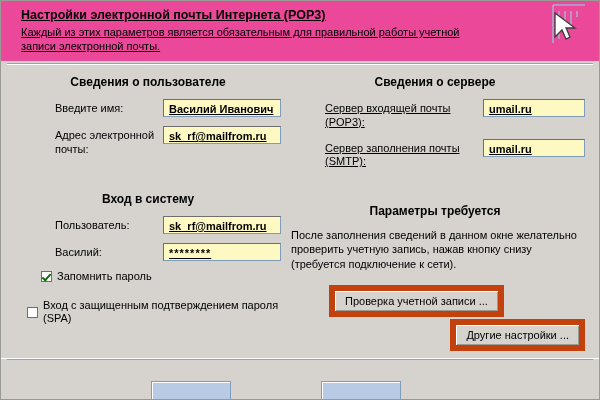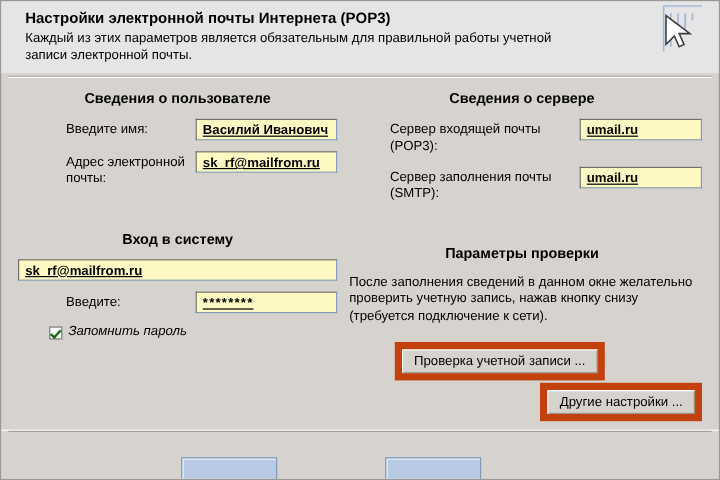--- a/index.html
+++ b/index.html
@@ -20,22 +20,23 @@
     width: 600px;
     height: 400px;
     background: #d6d3ce;
     box-sizing: border-box;
     border: 1px solid #9a9a94;
     overflow: hidden;
   }
   .header {
     position: relative;
     padding: 7px 60px 8px 20px;
-    background: #e5e5e5;
+    background: #ec4899;
     min-height: 44px;
+    text-decoration: underline;
   }
   .header-title {
     font-size: 12.5px;
     font-weight: bold;
     color: #000;
     margin-bottom: 3px;
   }
   .header-desc {
     font-size: 11px;
     line-height: 1.28;
@@ -88,20 +89,21 @@
     width: 108px;
     flex: 0 0 108px;
     font-size: 11px;
     line-height: 1.25;
     padding-top: 3px;
     padding-left: 40px;
   }
   .field-label.wide {
     width: 158px;
     flex: 0 0 158px;
+    text-decoration: underline;
   }
   .textbox {
     flex: 1 1 auto;
     background: #fef9c3;
     border: 1px solid #7f9db9;
     border-top-color: #6f6f6f;
     border-left-color: #6f6f6f;
     height: 18px;
     line-height: 18px;
     padding: 0 5px;
@@ -113,24 +115,23 @@
     box-sizing: border-box;
     text-decoration: underline;
   }
   .textbox.pwd {
     letter-spacing: 1px;
   }
   .spacer-lg { height: 26px; }
   .spacer-md { height: 14px; }
   .check-row {
     display: flex;
-    align-items: flex-end;
+    align-items: center;
     margin-left: 26px;
     margin-top: 2px;
-    font-style: italic;
   }
   .check-row.indent2 {
     margin-left: 12px;
   }
   .checkbox {
     width: 11px;
     height: 11px;
     flex: 0 0 11px;
     background: #ffffff;
     border: 1px solid #6f6f6f;
@@ -248,53 +249,58 @@
       <div class="field-row">
         <div class="field-label">Адрес электронной почты:</div>
         <div class="textbox">sk_rf@mailfrom.ru</div>
       </div>
 
       <div class="spacer-lg"></div>
 
       <div class="group-title">Вход в систему</div>
 
       <div class="field-row">
+        <div class="field-label">Пользователь:</div>
         <div class="textbox">sk_rf@mailfrom.ru</div>
       </div>
 
       <div class="field-row">
-        <div class="field-label">Введите:</div>
+        <div class="field-label">Василий:</div>
         <div class="textbox pwd">********</div>
       </div>
 
       <div class="check-row">
         <div class="checkbox checked"></div>
         <div class="check-label">Запомнить пароль</div>
       </div>
 
       <div class="spacer-md"></div>
 
+      <div class="check-row indent2">
+        <div class="checkbox"></div>
+        <div class="check-label">Вход с защищенным подтверждением пароля (SPA)</div>
+      </div>
     </div>
 
     <div class="col-right">
       <div class="group-title">Сведения о сервере</div>
 
       <div class="field-row">
         <div class="field-label wide">Сервер входящей почты (POP3):</div>
         <div class="textbox">umail.ru</div>
       </div>
 
       <div class="field-row">
         <div class="field-label wide">Сервер заполнения почты (SMTP):</div>
         <div class="textbox">umail.ru</div>
       </div>
 
       <div class="spacer-lg"></div>
 
-      <div class="group-title">Параметры проверки</div>
+      <div class="group-title">Параметры требуется</div>
 
       <div class="note-text">После заполнения сведений в данном окне желательно проверить учетную запись, нажав кнопку снизу (требуется подключение к сети).</div>
 
       <div class="btn-row-check">
         <span class="btn">Проверка учетной записи ...</span>
       </div>
 
       <div class="btn-row-other">
         <span class="btn">Другие настройки ...</span>
       </div>

